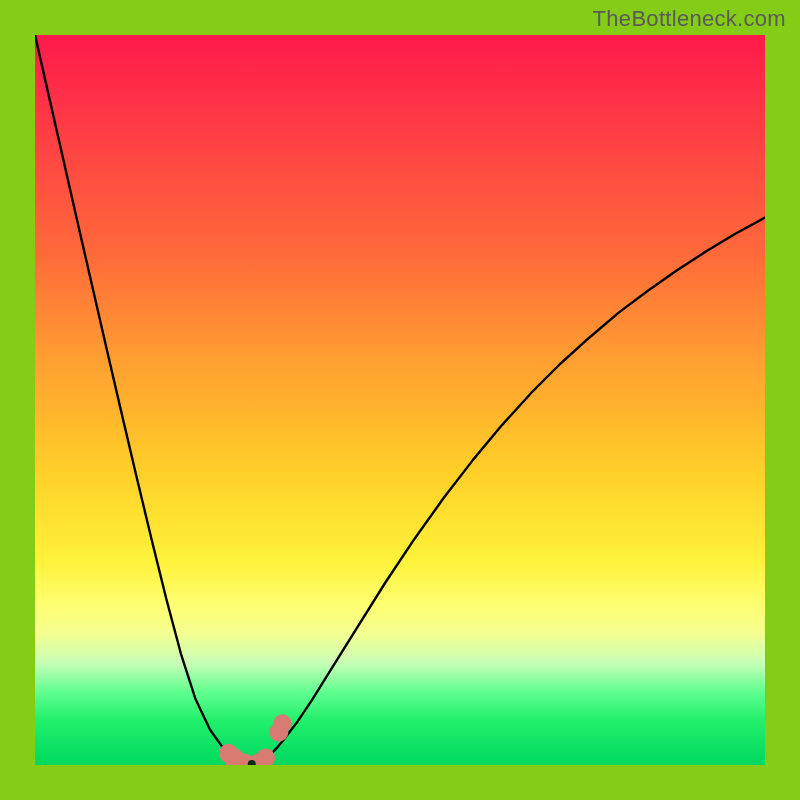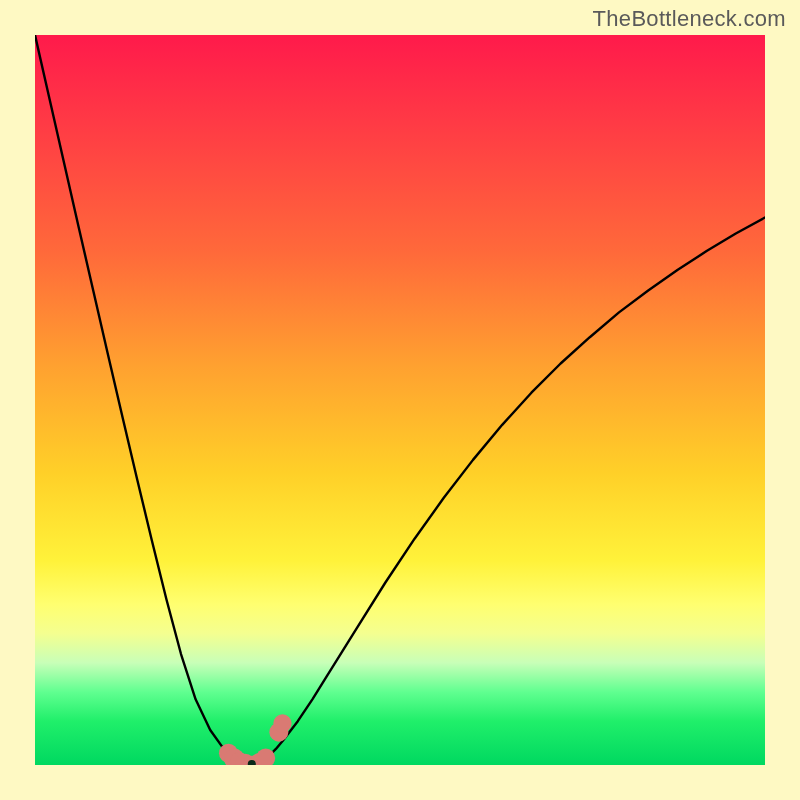--- a/index.html
+++ b/index.html
@@ -10,21 +10,21 @@
     background: #000;
     font-family: Arial, Helvetica, sans-serif;
     overflow: hidden;
   }
   .frame {
     position: absolute;
     left: 0;
     top: 0;
     width: 800px;
     height: 800px;
-    background: #fef9c3;
+    background: #84cc16;
   }
   .plot-area {
     position: absolute;
     left: 35px;
     top: 35px;
     width: 730px;
     height: 730px;
     
     background: linear-gradient(to bottom,
       #ff1a4b 0%,

